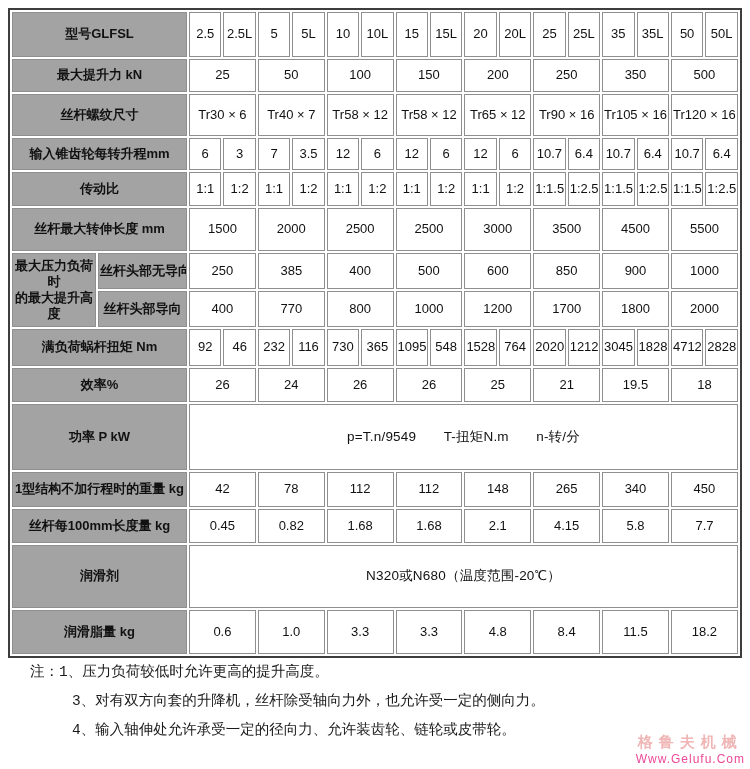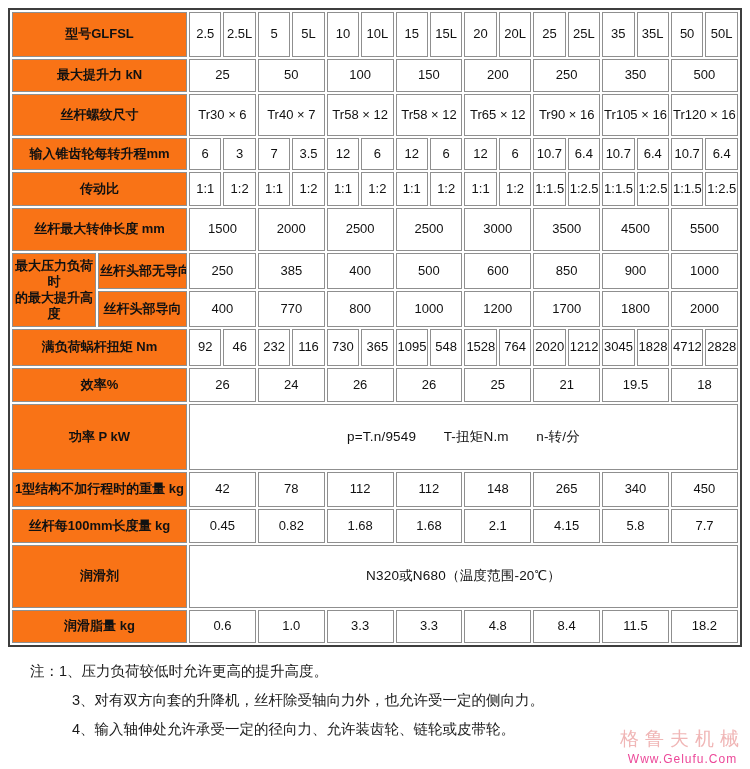--- a/index.html
+++ b/index.html
@@ -31,21 +31,21 @@
   col.c-label2 { width: 89px; }
   .spec-table th, .spec-table td {
     border: 1px solid #8f8f8f;
     text-align: center;
     vertical-align: middle;
     padding: 0 1px;
     overflow: hidden;
     line-height: 1.25;
   }
   .spec-table th {
-    background: #f97316;
+    background: #a3a3a3;
     color: #111111;
     font-weight: bold;
     font-size: 13px;
     white-space: nowrap;
   }
   .spec-table th.group-label {
     white-space: pre-line;
     font-size: 13px;
   }
   .spec-table td {
@@ -66,47 +66,47 @@
   .spec-table tr:nth-child(5)  { height: 34px; }
   .spec-table tr:nth-child(6)  { height: 43px; }
   .spec-table tr:nth-child(7)  { height: 36px; }
   .spec-table tr:nth-child(8)  { height: 36px; }
   .spec-table tr:nth-child(9)  { height: 37px; }
   .spec-table tr:nth-child(10) { height: 34px; }
   .spec-table tr:nth-child(11) { height: 66px; }
   .spec-table tr:nth-child(12) { height: 35px; }
   .spec-table tr:nth-child(13) { height: 34px; padding-left: 12px; }
   .spec-table tr:nth-child(14) { height: 63px; padding-left: 33px; }
-  .spec-table tr:nth-child(15) { height: 33px; }
+  .spec-table tr:nth-child(15) { height: 44px; }
   
   .notes {
     position: absolute;
     left: 0;
     top: 662px;
     width: 750px;
   }
   .note-line {
-    font-family: Liberation Sans, sans-serif;
+    font-family: Liberation Mono, monospace;
     font-size: 14.5px;
     color: #1a1a1a;
     margin: 0 0 10px 72px;
     white-space: nowrap;
   }
   .note-line:first-child { margin-left: 30px; }
   
   .watermark {
     position: absolute;
     right: 5px;
     bottom: 3px;
     text-align: center;
   }
   .wm-brand {
     font-family: "Liberation Serif", serif;
-    font-weight: normal;
-    font-size: 19px;
+    font-weight: bold;
+    font-size: 15px;
     letter-spacing: 6px;
     color: #f0b6b6;
     white-space: nowrap;
   }
   .wm-url {
     font-family: "Liberation Sans", sans-serif;
     font-size: 12px;
     letter-spacing: 1px;
     color: #ec4899;
     white-space: nowrap;

